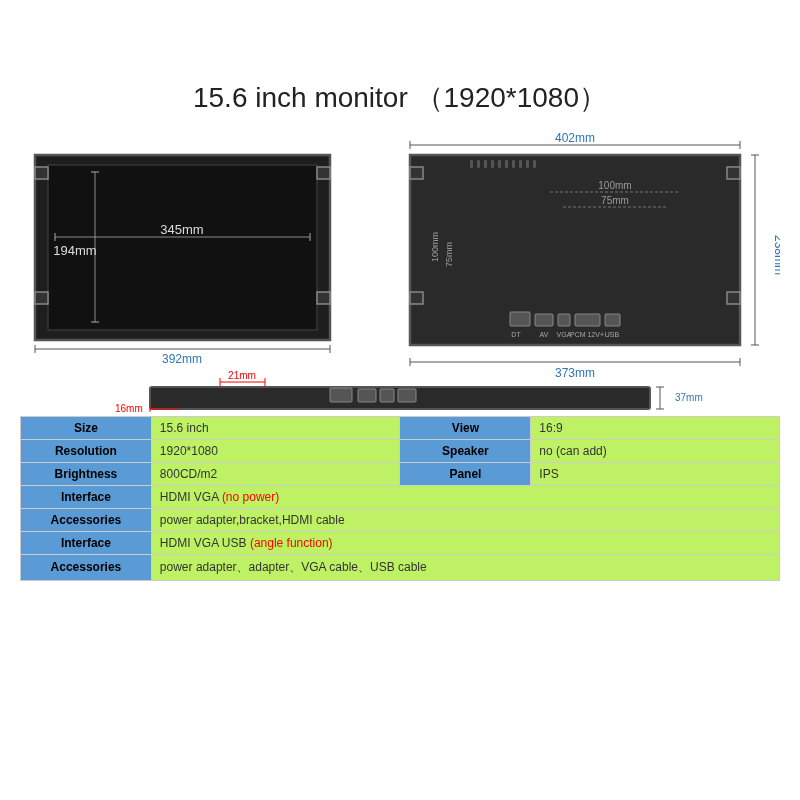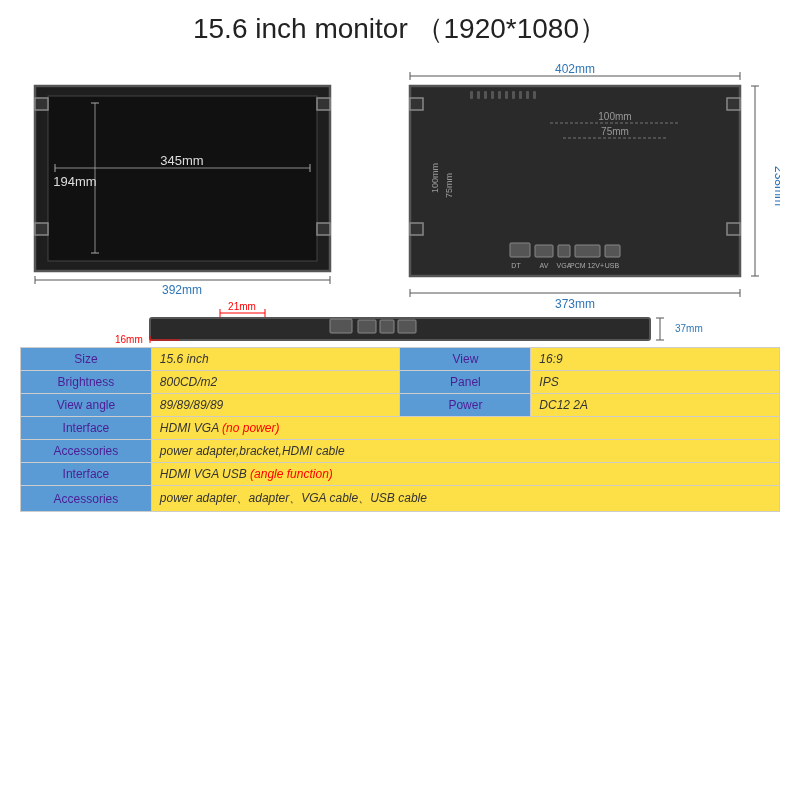--- a/index.html
+++ b/index.html
@@ -11,20 +11,21 @@
       overflow: hidden;
     }
 
     .page {
       width: 800px;
       height: 659px;
       padding: 10px 20px;
       display: flex;
       flex-direction: column;
       align-items: center;
+      justify-content: center;
     }
 
     .title {
       font-size: 28px;
       color: #222;
       text-align: center;
       margin-bottom: 10px;
       font-weight: normal;
     }
 
@@ -36,31 +37,30 @@
       margin-top: 4px;
     }
 
     .spec-table td {
       border: 1px solid #ccc;
       padding: 4px 8px;
     }
 
     .spec-label {
       background: #5b9bd5;
-      color: #4c1d95;
+      color: #000000;
       text-align: center;
-      font-weight: normal;
+      font-weight: bold;
       width: 100px;
     }
 
     .spec-value {
-      background: #fde047;
+      background: #bef264;
       color: #333;
       width: 190px;
-      font-style: italic;
     }
 
     .spec-table tr:nth-child(even) .spec-label {
       background: #5b9bd5;
     }
   </style>
 </head>
 <body>
 
 <div class="page">
@@ -170,32 +170,32 @@
 
   <table class="spec-table">
     <tbody id="spec-tbody">
         <tr>
           <td class="spec-label">Size</td>
           <td class="spec-value">15.6 inch</td>
           <td class="spec-label">View</td>
           <td class="spec-value">16:9</td>
         </tr>
         <tr>
+          <td class="spec-label">Resolution</td>
+          <td class="spec-value">1920*1080</td>
+          <td class="spec-label">Speaker</td>
+          <td class="spec-value">no (can add)</td>
+        </tr>
+        <tr>
           <td class="spec-label">Brightness</td>
           <td class="spec-value">800CD/m2</td>
           <td class="spec-label">Panel</td>
           <td class="spec-value">IPS</td>
         </tr>
         <tr>
-          <td class="spec-label">View angle</td>
-          <td class="spec-value">89/89/89/89</td>
-          <td class="spec-label">Power</td>
-          <td class="spec-value">DC12  2A</td>
-        </tr>
-        <tr>
           <td class="spec-label">Interface</td>
           <td colspan="3" class="spec-value">HDMI  VGA <span style="color:red">(no power)</span></td>
         </tr>
         <tr>
           <td class="spec-label">Accessories</td>
           <td colspan="3" class="spec-value">power adapter,bracket,HDMI cable</td>
         </tr>
         <tr>
           <td class="spec-label">Interface</td>
           <td colspan="3" class="spec-value">HDMI  VGA  USB <span style="color:red">(angle function)</span></td>

